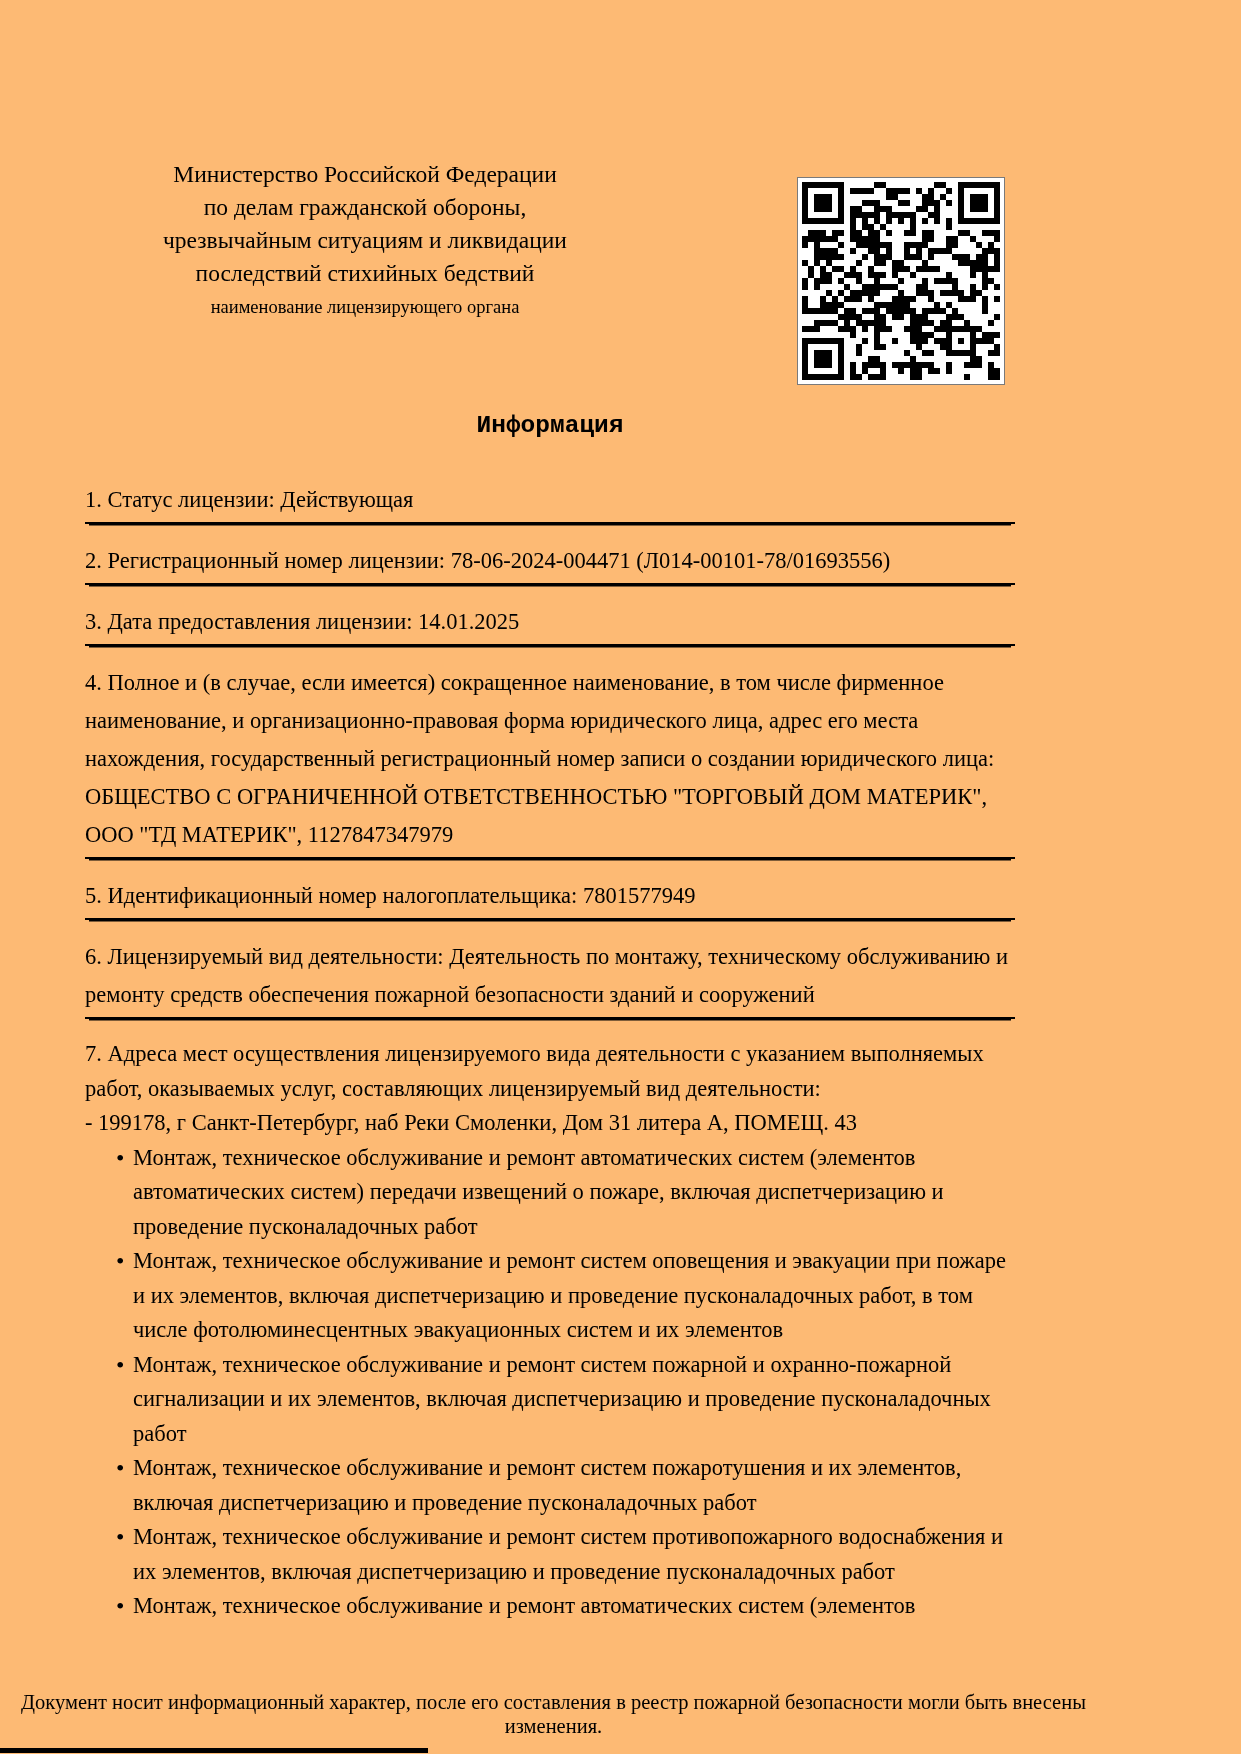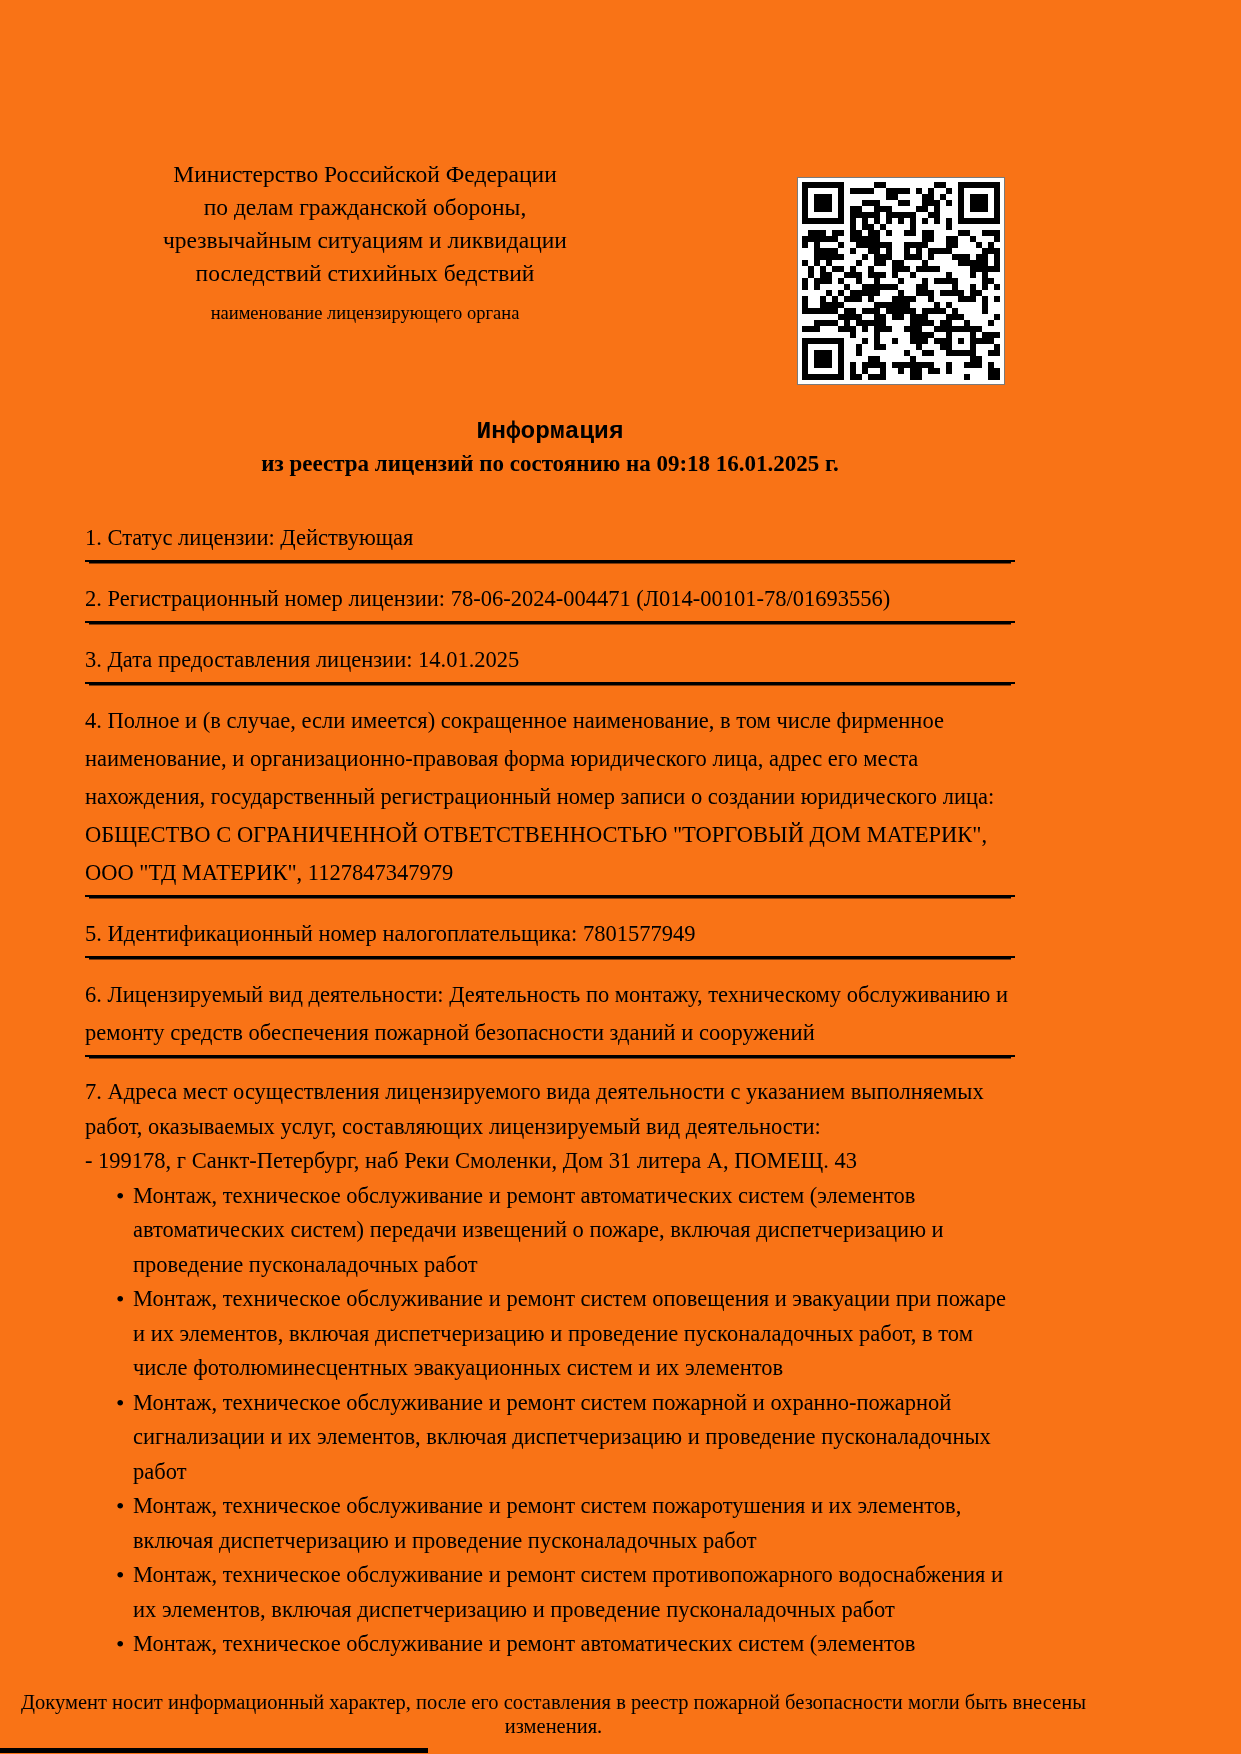--- a/index.html
+++ b/index.html
@@ -1,40 +1,40 @@
 <!DOCTYPE html>
 <html><head>
 <meta charset="utf-8">
 <style>
   html,body { margin:0; padding:0; background:#fff; }
   .page {
     position:relative;
     width:1241px; height:1754px;
-    background:#f97316;
+    background:#fdba74;
     color:#000;
     font-family:"Liberation Serif","DejaVu Serif",serif;
     overflow:hidden;
   }
   .content {
     position:absolute;
     left:85px; top:158px;
     width:930px;
   }
   
   .issuer {
     width:510px;
     margin-left:25px;
     text-align:center;
     font-size:23.5px;
     line-height:33px;
   }
   .issuer-caption {
     font-size:18.5px;
     line-height:22px;
-    margin-top:12px;
+    margin-top:6px;
   }
   
   .qr-box {
     position:absolute;
     left:797px; top:177px;
     padding:4px;
     border:1px solid #7a7a7a;
     background:#fff;
     line-height:0;
   }
@@ -645,21 +645,20 @@
     <div class="issuer">
       <div>Министерство Российской Федерации</div>
       <div>по делам гражданской обороны,</div>
       <div>чрезвычайным ситуациям и ликвидации</div>
       <div>последствий стихийных бедствий</div>
       <div class="issuer-caption">наименование лицензирующего органа</div>
     </div>
 
     <div class="title-block">
       <div class="doc-title">Информация</div>
-      <div class="doc-subtitle">из реестра лицензий по состоянию на 09:18 16.01.2025 г.</div>
     </div>
 
     <div class="fields">
       <div class="field">1. Статус лицензии: Действующая</div>
       <div class="field">2. Регистрационный номер лицензии: 78-06-2024-004471 (Л014-00101-78/01693556)</div>
       <div class="field">3. Дата предоставления лицензии: 14.01.2025</div>
       <div class="field">4. Полное и (в случае, если имеется) сокращенное наименование, в том числе фирменное наименование, и организационно-правовая форма юридического лица, адрес его места нахождения, государственный регистрационный номер записи о создании юридического лица: ОБЩЕСТВО С ОГРАНИЧЕННОЙ ОТВЕТСТВЕННОСТЬЮ "ТОРГОВЫЙ ДОМ МАТЕРИК", ООО "ТД МАТЕРИК", 1127847347979</div>
       <div class="field">5. Идентификационный номер налогоплательщика: 7801577949</div>
       <div class="field">6. Лицензируемый вид деятельности: Деятельность по монтажу, техническому обслуживанию и ремонту средств обеспечения пожарной безопасности зданий и сооружений</div>
     </div>

